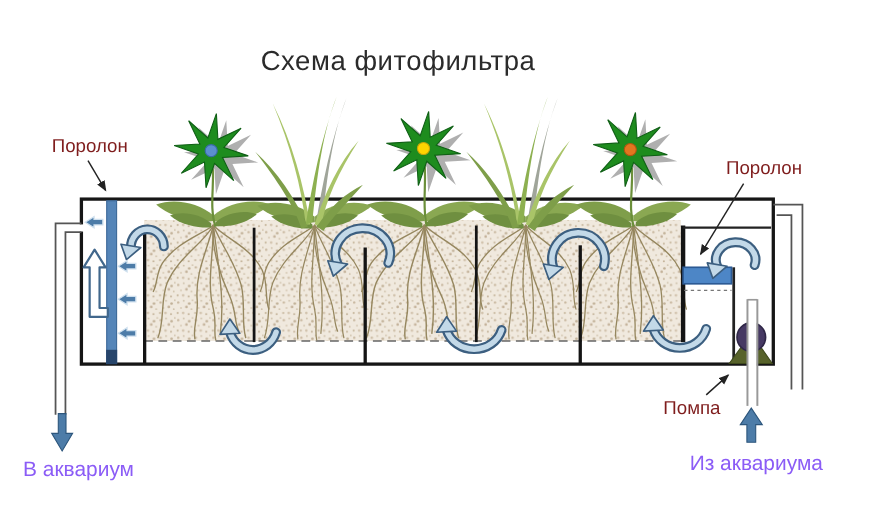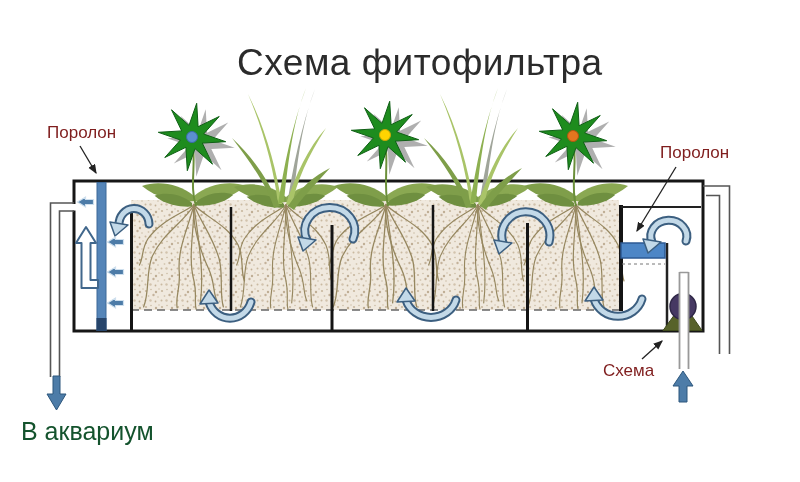--- a/index.html
+++ b/index.html
@@ -1,21 +1,21 @@
 <!DOCTYPE html>
 <html><head>
 <meta charset="utf-8">
 <style>
   html,body{margin:0;padding:0;background:#ffffff;}
   #stage{position:relative;width:800px;height:482px;background:#ffffff;overflow:hidden;
          font-family:"Liberation Sans", sans-serif;}
   #diagram-svg{position:absolute;left:0;top:0;}
   .lbl{position:absolute;font-size:17px;color:#7f1d1d;white-space:nowrap;}
-  .lbl.big{font-size:25px;color:#14532d;}
-  .lbl.title{font-size:37px;color:#2b2b2b;letter-spacing:0.5px;}
+  .lbl.big{font-size:19px;color:#8b5cf6;}
+  .lbl.title{font-size:25px;color:#2b2b2b;letter-spacing:0.5px;}
   .flow-o{fill:none;stroke:#3c5f80;stroke-width:9;stroke-linecap:round;}
   .flow-i{fill:none;stroke:#c3d9e8;stroke-width:5;stroke-linecap:round;}
   .fh{fill:#c3d9e8;stroke:#3c5f80;stroke-width:1.5;stroke-linejoin:round;}
   .sa{fill:#4d7ca8;stroke:#cfe0ee;stroke-width:1.2;}
   .solidarrow{fill:#4d7ca8;stroke:#2d567c;stroke-width:1;}
   .pipe{stroke:#555555;stroke-width:1.6;fill:none;}
   .ann{stroke:#222222;stroke-width:1.3;fill:none;marker-end:url(#ah);}
   .root{stroke:#96875f;stroke-width:1.2;fill:none;stroke-linecap:round;}
   .baffle{stroke:#141414;}
 </style>
@@ -212,16 +212,17 @@
   </g>
 
   <path class="ann" d="M80,146 L96,173"></path>
   <path class="ann" d="M676,167 L637,231"></path>
   <path class="ann" d="M642,359 L662,341"></path>
 </svg>
 
 <div class="lbl title" style="left:237px;top:42px">Схема фитофильтра</div>
 <div class="lbl" style="left:47px;top:123px">Поролон</div>
 <div class="lbl" style="left:660px;top:143px">Поролон</div>
-<div class="lbl" style="left:603px;top:361px">Схема</div>
+<div class="lbl" style="left:603px;top:361px">Помпа</div>
 <div class="lbl big" style="left:21px;top:417px">В аквариум</div>
+<div class="lbl big" style="left:627px;top:411px">Из аквариума</div>
 
 </div>
 
 </body></html>

